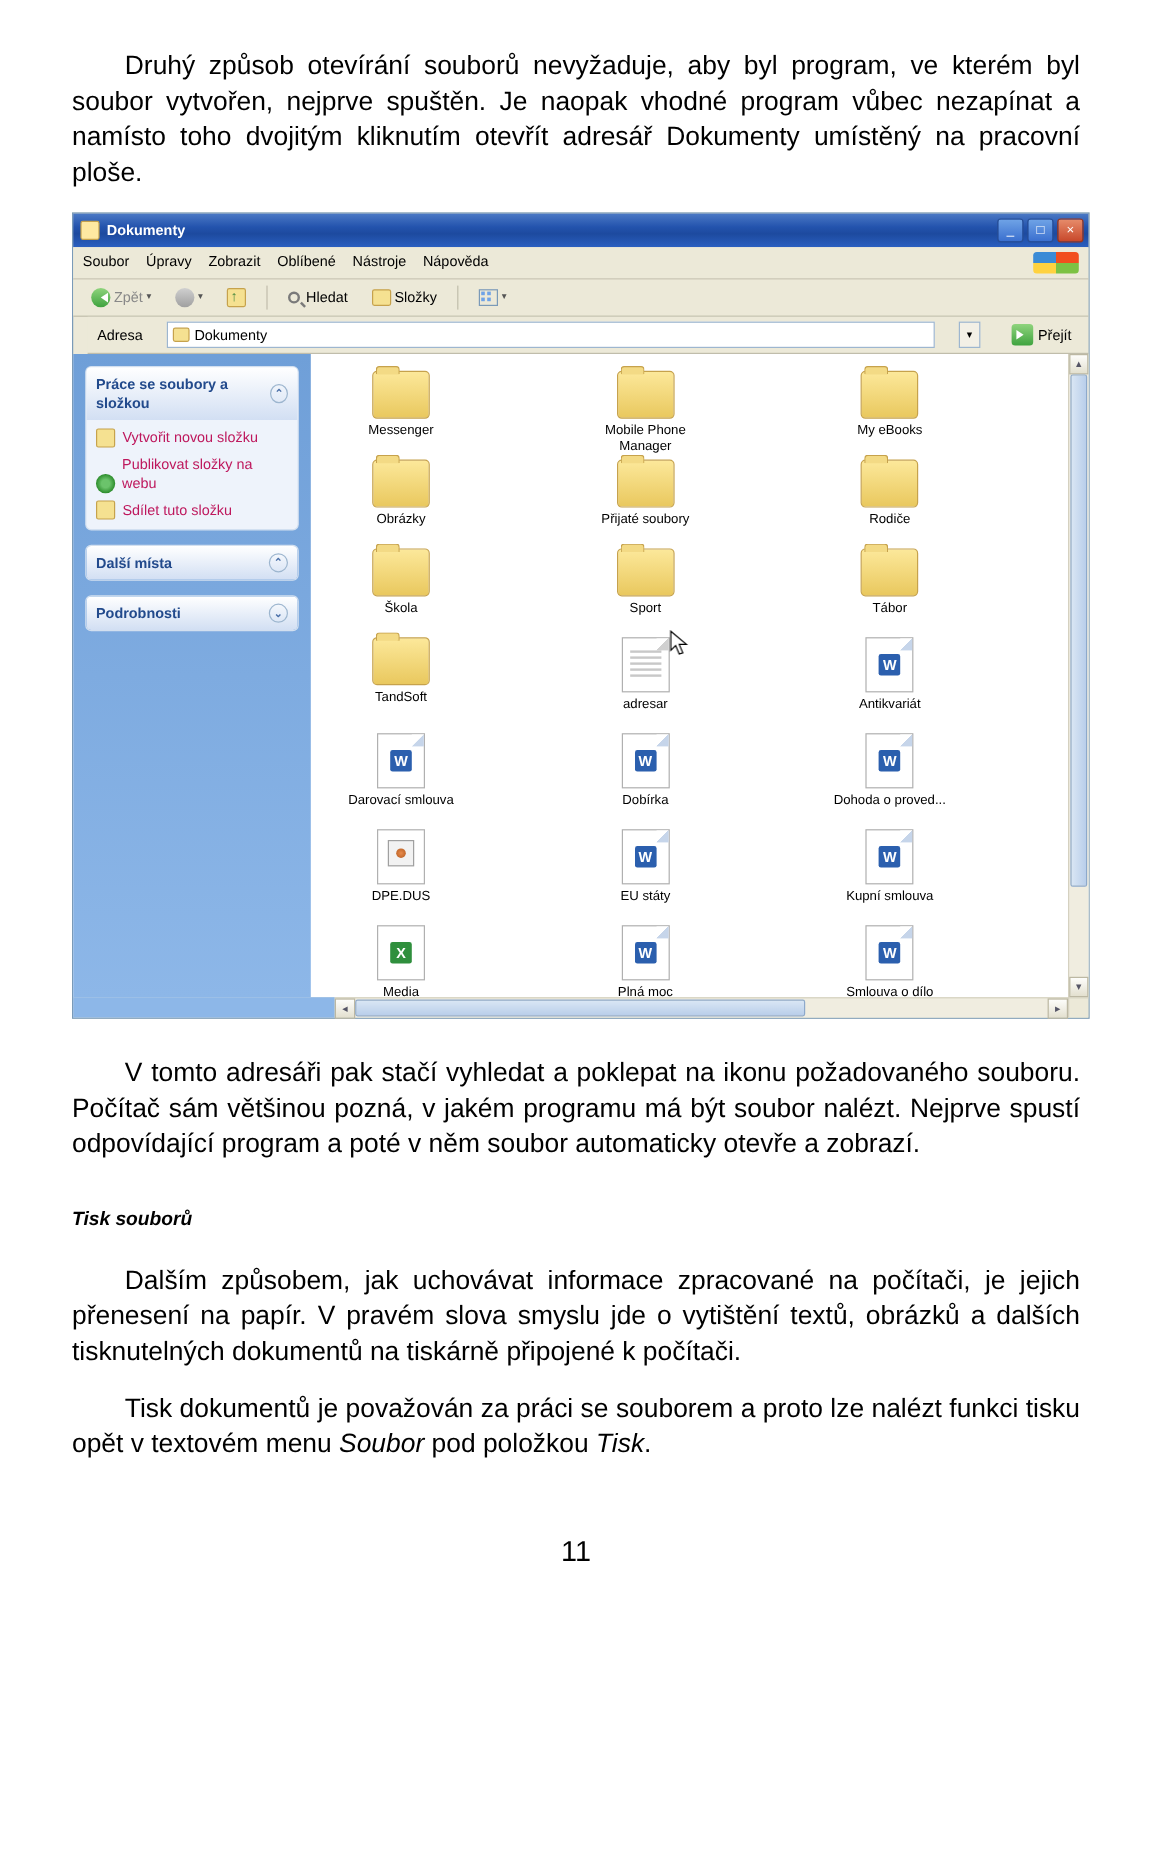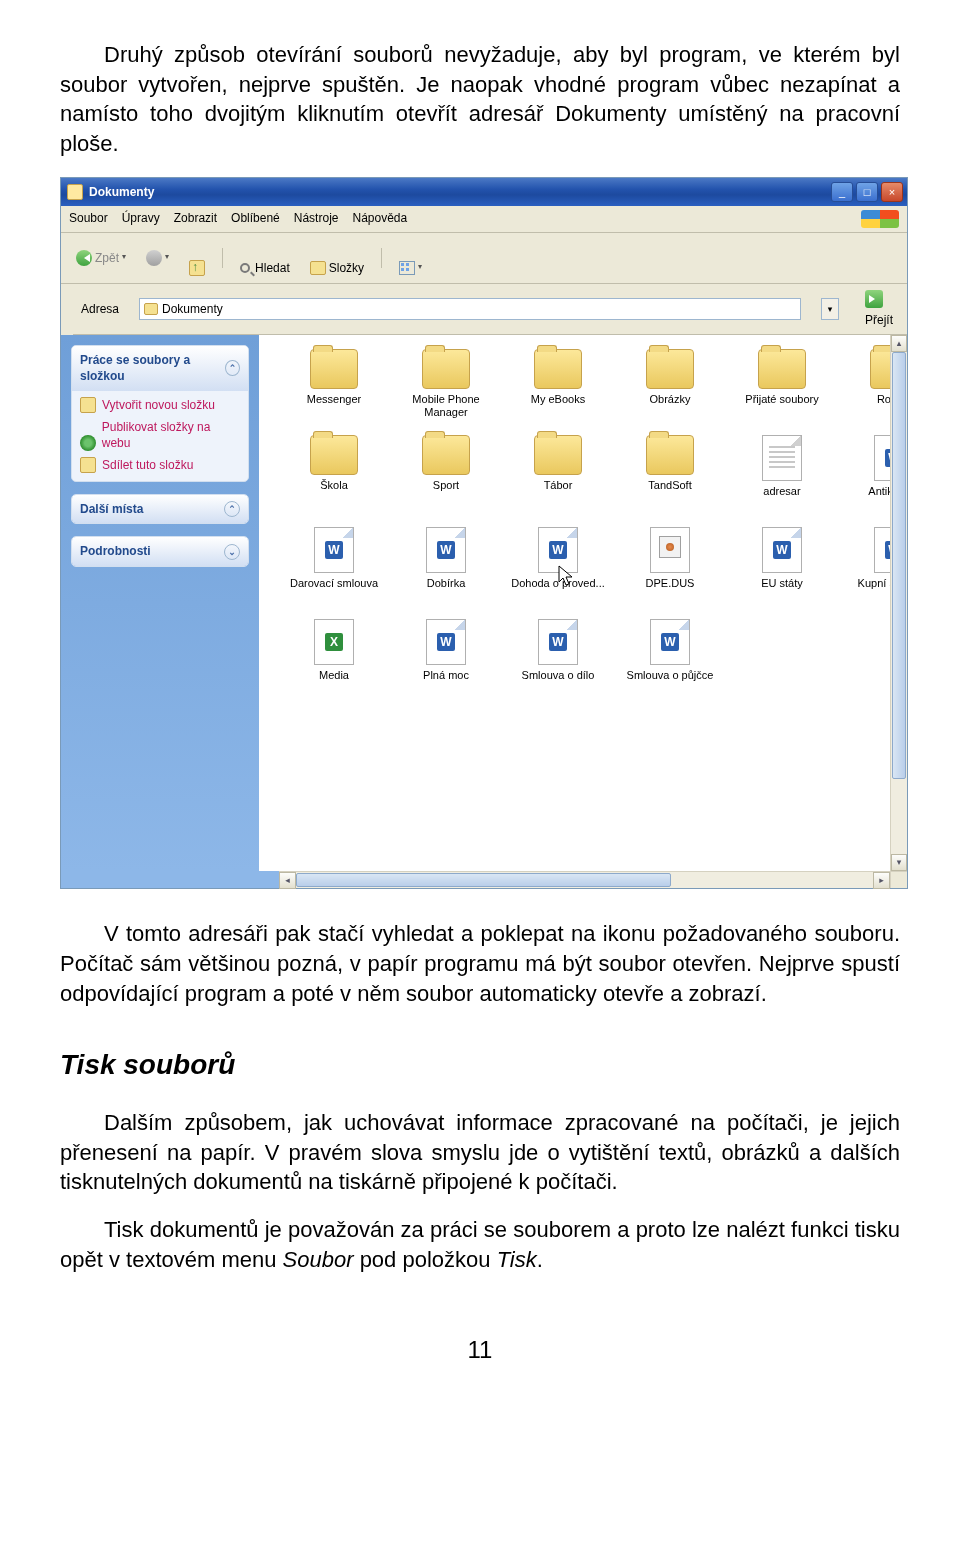--- a/index.html
+++ b/index.html
@@ -7,21 +7,21 @@
     font-family: Arial, sans-serif;
     background: #fff;
     width: 960px;
     margin: 0 auto;
     padding: 40px 60px;
     color: #000;
     font-size: 22px;
     line-height: 1.35;
   }
   .para { text-align: justify; margin-bottom: 18px; }
-  .heading { font-weight: bold; font-style: italic; font-size: 28px; margin: 38px 0 24px; }
+  .heading { font-weight: bold; font-style: italic; font-size: 16px; margin: 38px 0 24px; }
   .indent { text-indent: 44px; }
   .italic { font-style: italic; }
   .page-num { text-align: center; margin-top: 60px; font-size: 24px; }
 
   
   .screenshot {
     width: 848px;
     margin: 18px 0 30px;
     border: 1px solid #7a9ab8;
     font-family: Tahoma, Verdana, sans-serif;
@@ -37,58 +37,58 @@
   }
   .titlebar .ticon { width:16px;height:16px;background:#ffe9a1;border:1px solid #c6a24c;margin-right:6px;border-radius:2px;}
   .titlebar .ttext { color: #fff; font-weight: bold; flex:1; }
   .winctrls { display:flex; gap:3px; }
   .winbtn { width:22px;height:20px;background:linear-gradient(#6fa3e6,#3a6fcf);border:1px solid #274e96;border-radius:3px;color:#fff;text-align:center;line-height:18px;font-size:11px;cursor:default;}
   .winbtn.close { background:linear-gradient(#e68b6a,#c8482b);border-color:#9a351c;}
   .menubar { display:flex; gap:14px; padding:4px 8px; background:#ece9d8; border-bottom:1px solid #c0bdab;}
   .menubar .logo { margin-left:auto; width:38px; height:18px; background:conic-gradient(#f24e1e 0 90deg,#7cc243 90deg 180deg,#ffd23f 180deg 270deg,#3b8bd6 270deg 360deg); border-radius:3px;}
   .toolbar { display:flex; align-items:center; gap:6px; padding:4px 8px; background:#ece9d8;border-bottom:1px solid #c0bdab;}
   .tbtn { display:flex;align-items:center;gap:3px;padding:2px 6px;border:1px solid transparent;border-radius:2px;color:#888;}
-  .tbtn.en{color:#000;margin-top:20px;}
+  .tbtn.en{color:#000;}
   .tbtn .ic{width:16px;height:16px;display:inline-block;}
   .ic-back{background:linear-gradient(#8fd47d,#3fa33f);border-radius:50%;position:relative;}
   .ic-back::after{content:"";position:absolute;left:4px;top:4px;border:4px solid transparent;border-right:6px solid #fff;}
   .ic-fwd{background:linear-gradient(#d0d0d0,#a0a0a0);border-radius:50%;}
   .ic-up{width:16px;height:16px;background:#f5e191;border:1px solid #c6a24c;border-radius:2px;position:relative;}
   .ic-up::after{content:"↑";position:absolute;left:2px;top:-2px;color:#4c8b40;font-weight:bold;font-size:12px;}
   .ic-search{border:2px solid #7a7a7a;border-radius:50%;width:10px;height:10px;display:inline-block;position:relative;margin-right:2px;}
   .ic-search::after{content:"";position:absolute;width:5px;height:2px;background:#7a7a7a;left:8px;top:8px;transform:rotate(45deg);}
   .ic-fold{width:16px;height:14px;background:#f5e191;border:1px solid #c6a24c;border-radius:2px;display:inline-block;}
   .ic-views{width:16px;height:14px;border:1px solid #7a9ab8;display:inline-flex;flex-wrap:wrap;align-content:flex-start;}
   .ic-views span{width:3px;height:3px;background:#6fa3e6;margin:1px;}
   .drop{color:#555;font-size:8px;}
   .sep{width:1px;height:20px;background:#c0bdab;margin:0 4px;}
   .addrbar{display:flex;align-items:center;gap:20px;padding:4px 8px;background:#ece9d8;border-bottom:1px solid #c0bdab;margin-left:12px;}
   .addrfld{flex:1;background:#fff;border:1px solid #9db6cf;height:22px;display:flex;align-items:center;padding:0 4px;gap:4px;}
   .addrfld .ic-fold{width:14px;height:12px;}
   .addrdrop{width:18px;height:22px;border:1px solid #9db6cf;background:#f3f0e6;text-align:center;font-size:9px;line-height:20px;cursor:default;}
-  .gobtn{display:flex;gap:4px;padding:2px 6px;color:#000;flex-direction:column;}
+  .gobtn{display:flex;align-items:center;gap:4px;padding:2px 6px;color:#000;}
   .gobtn .ic{width:18px;height:18px;background:linear-gradient(#8fd47d,#3fa33f);border-radius:3px;position:relative;}
   .gobtn .ic::after{content:"";position:absolute;left:4px;top:5px;border:4px solid transparent;border-left:6px solid #fff;}
   .body{display:flex;background:#fff;height:536px;}
   .sidebar{width:198px;padding:10px;background:linear-gradient(180deg,#6f9fd8 0%,#8db7e8 100%);display:flex;flex-direction:column;gap:12px;}
   .panel{background:#eef3fb;border-radius:5px;overflow:hidden;font-size:12px;border:1px solid #d2dfef;}
   .panel-hdr{background:linear-gradient(180deg,#fff,#d2dff3);padding:6px 8px;font-weight:bold;color:#224a8c;display:flex;align-items:center;justify-content:space-between;}
   .panel-hdr .chev{width:16px;height:16px;border:1px solid #9db6cf;border-radius:50%;text-align:center;line-height:14px;color:#4a6fa8;font-size:9px;}
   .panel-body{padding:6px 8px 8px;display:flex;flex-direction:column;gap:6px;}
   .sideitem{display:flex;align-items:flex-end;gap:6px;color:#be185d;cursor:default;}
   .sideitem .sic{width:16px;height:16px;}
   .sic-newf{background:#f5e191;border:1px solid #c6a24c;border-radius:2px;}
   .sic-pub{background:radial-gradient(circle,#6bc36b 30%,#2d8d2d 70%);border-radius:50%;}
   .sic-share{background:#f5e191;border:1px solid #c6a24c;border-radius:2px;}
   .sic-desk{background:#c4e3ff;border:1px solid #77aade;border-radius:2px;}
   .sic-shdoc{background:#f5e191;border:1px solid #c6a24c;border-radius:2px;}
   .sic-comp{background:#cfd8e6;border:1px solid #7a8fa8;border-radius:2px;}
   .sic-net{background:radial-gradient(circle,#a4d3ff 30%,#3b7dc0 70%);border-radius:50%;}
   .main{flex:1;position:relative;overflow:hidden;}
-  .grid{display:grid;grid-template-columns:repeat(6,1fr);gap:16px 2px;padding:14px 2px 0 20px;position:absolute;inset:0;overflow-y:auto;align-content:start;}
+  .grid{display:grid;grid-template-columns:repeat(3,1fr);gap:4px 2px;padding:14px 2px 0 20px;position:absolute;inset:0;overflow-y:auto;align-content:start;}
   .fitem{display:flex;flex-direction:column;align-items:center;gap:4px;text-align:center;font-size:11px;width:110px;}
   .fitem .lbl{line-height:1.15;min-height:26px;}
   .folder-ic{width:48px;height:40px;background:linear-gradient(180deg,#fce89a,#e9c85e);border:1px solid #c6a24c;border-radius:4px;position:relative;}
   .folder-ic::before{content:"";position:absolute;top:-5px;left:2px;width:18px;height:6px;background:#f3da85;border:1px solid #c6a24c;border-bottom:none;border-radius:3px 3px 0 0;}
   .doc-ic{width:40px;height:46px;background:#fff;border:1px solid #b0b0b0;position:relative;}
   .doc-ic .corner{position:absolute;top:0;right:0;width:10px;height:10px;background:linear-gradient(135deg,#fff 49%,#d0d0d0 50%);}
   .doc-ic::after{content:"";position:absolute;left:6px;right:6px;top:10px;height:2px;background:#c8c8c8;box-shadow:0 5px 0 #c8c8c8,0 10px 0 #c8c8c8,0 15px 0 #c8c8c8,0 20px 0 #c8c8c8;}
   .word-ic{width:40px;height:46px;background:#fff;border:1px solid #b0b0b0;position:relative;display:flex;align-items:center;justify-content:center;}
   .word-ic .badge{width:18px;height:18px;background:#2b5fae;color:#fff;font-weight:bold;font-size:12px;text-align:center;line-height:18px;border-radius:2px;}
   .word-ic .corner{position:absolute;top:0;right:0;width:10px;height:10px;background:linear-gradient(135deg,#fff 49%,#c6d5ea 50%);}
@@ -355,21 +355,21 @@
       <div class="sb-btn" style="width:17px;">◂</div>
       <div class="sb-track-h">
           <div class="sb-thumb-h"></div>
         </div>
       <div class="sb-btn" style="width:17px;">▸</div>
     </div>
     <div style="width:17px;height:17px;background:#ece9d8;border-left:1px solid #d5d1c0;border-top:1px solid #d5d1c0;"></div>
   </div>
 </div>
 
-<p class="para indent">V tomto adresáři pak stačí vyhledat a poklepat na ikonu požadovaného souboru. Počítač sám většinou pozná, v papír programu má být soubor otevřen. Nejprve spustí odpovídající program a poté v něm soubor automaticky otevře a zobrazí.</p>
+<p class="para indent">V tomto adresáři pak stačí vyhledat a poklepat na ikonu požadovaného souboru. Počítač sám většinou pozná, v jakém programu má být soubor nalézt. Nejprve spustí odpovídající program a poté v něm soubor automaticky otevře a zobrazí.</p>
 
 <h2 class="heading">Tisk souborů</h2>
 
 <p class="para indent">Dalším způsobem, jak uchovávat informace zpracované na počítači, je jejich přenesení na papír. V pravém slova smyslu jde o vytištění textů, obrázků a dalších tisknutelných dokumentů na tiskárně připojené k počítači.</p>
 
 <p class="para indent">
   <span>Tisk dokumentů je považován za práci se souborem a proto lze nalézt funkci tisku opět v textovém menu </span><span class="italic">Soubor</span><span> pod položkou </span><span class="italic">Tisk</span><span>.</span>
 </p>
 
 <div class="page-num">11</div>

